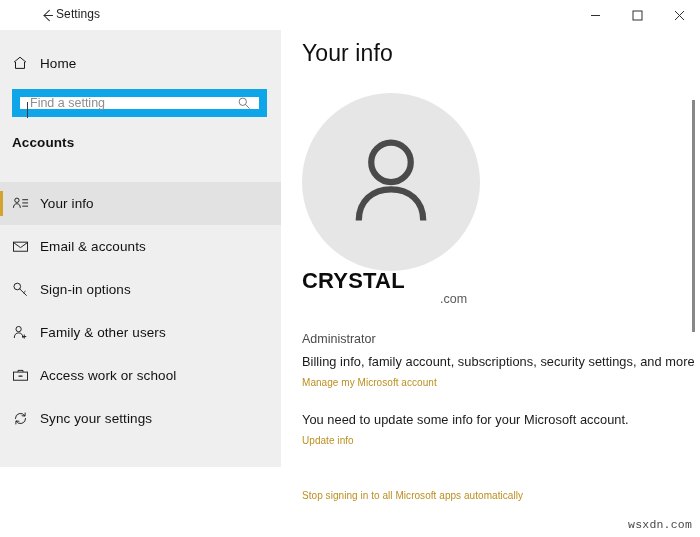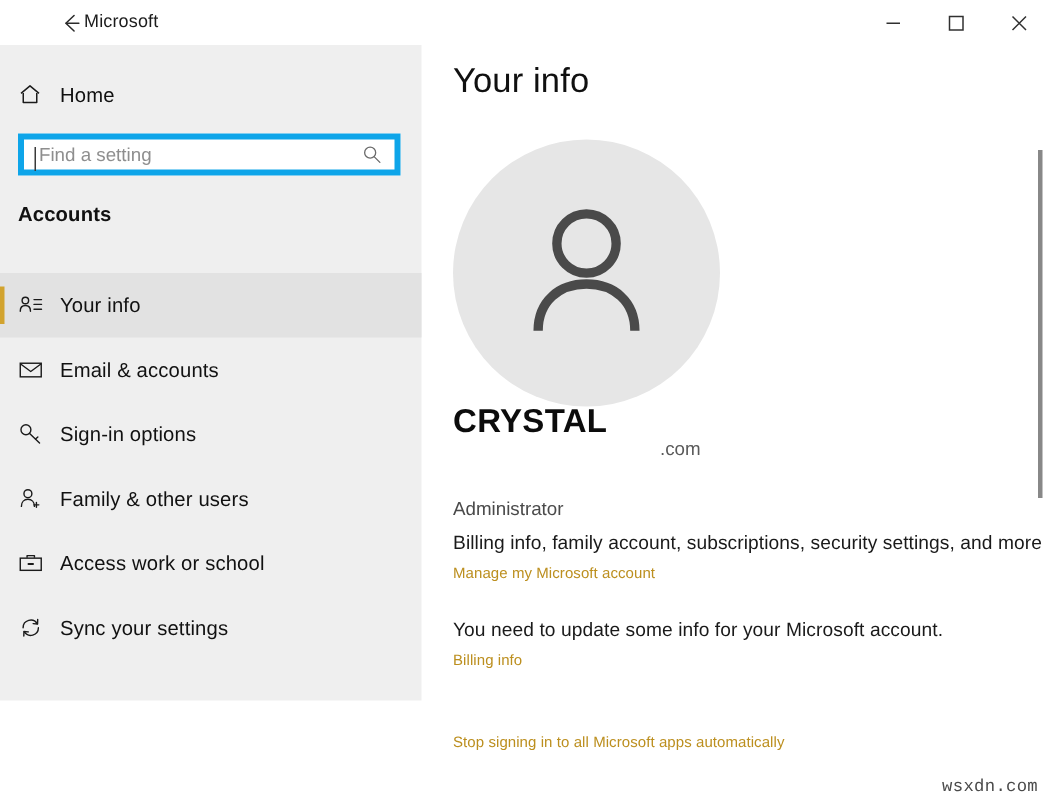--- a/index.html
+++ b/index.html
@@ -79,21 +79,21 @@
   }
   .home-row .lbl {
     font-size: 13.5px; color: #101010; letter-spacing: .1px;
   }
 
   .search-wrap {
     position: absolute;
     left: 12px; top: 89px;
     width: 255px; height: 28px;
     background: #ffffff;
-    border: 4px solid #0ea5e9;
+    border: 8px solid #0ea5e9;
     display: flex; align-items: center;
   }
   .search-caret {
     position: absolute;
     left: 7px; top: 5px;
     width: 1px; height: 16px;
     background: #3a3a3a;
   }
   .search-input {
     flex: 1;
@@ -257,21 +257,21 @@
 
 <div id="app">
 
   <div class="titlebar">
     <div class="back-btn">
       <svg width="15" height="15" viewBox="0 0 16 16" fill="none" aria-hidden="true">
         <path d="M10 2.5 L4.2 8 L10 13.5" stroke="currentColor" stroke-width="1.1" fill="none" stroke-linecap="round" stroke-linejoin="round"></path>
         <path d="M4.4 8 H13.4" stroke="currentColor" stroke-width="1.1" stroke-linecap="round"></path>
       </svg>
     </div>
-    <div class="app-title">Microsoft</div>
+    <div class="app-title">Settings</div>
 
     <div class="wincontrols">
       <div class="wc">
         <svg width="11" height="11" viewBox="0 0 11 11" aria-hidden="true">
           <path d="M1 5.5 H10" stroke="currentColor" stroke-width="1"></path>
         </svg>
       </div>
       <div class="wc">
         <svg width="11" height="11" viewBox="0 0 11 11" fill="none" aria-hidden="true">
           <rect x="1" y="1" width="9" height="9" stroke="currentColor" stroke-width="1"></rect>
@@ -395,21 +395,21 @@
     </div>
 
     <div class="acct-name">CRYSTAL</div>
     <div class="acct-email">.com</div>
     <div class="acct-role">Administrator</div>
 
     <div class="body-line b1">Billing info, family account, subscriptions, security settings, and more</div>
     <a class="link l1" href="#">Manage my Microsoft account</a>
 
     <div class="body-line b2">You need to update some info for your Microsoft account.</div>
-    <a class="link l2" href="#">Billing info</a>
+    <a class="link l2" href="#">Update info</a>
 
     <a class="link l3" href="#">Stop signing in to all Microsoft apps automatically</a>
   </div>
 
   <div class="scrollbar-track"></div>
   <div class="scrollbar-thumb"></div>
 
   <div class="watermark">wsxdn.com</div>
 
 </div>

